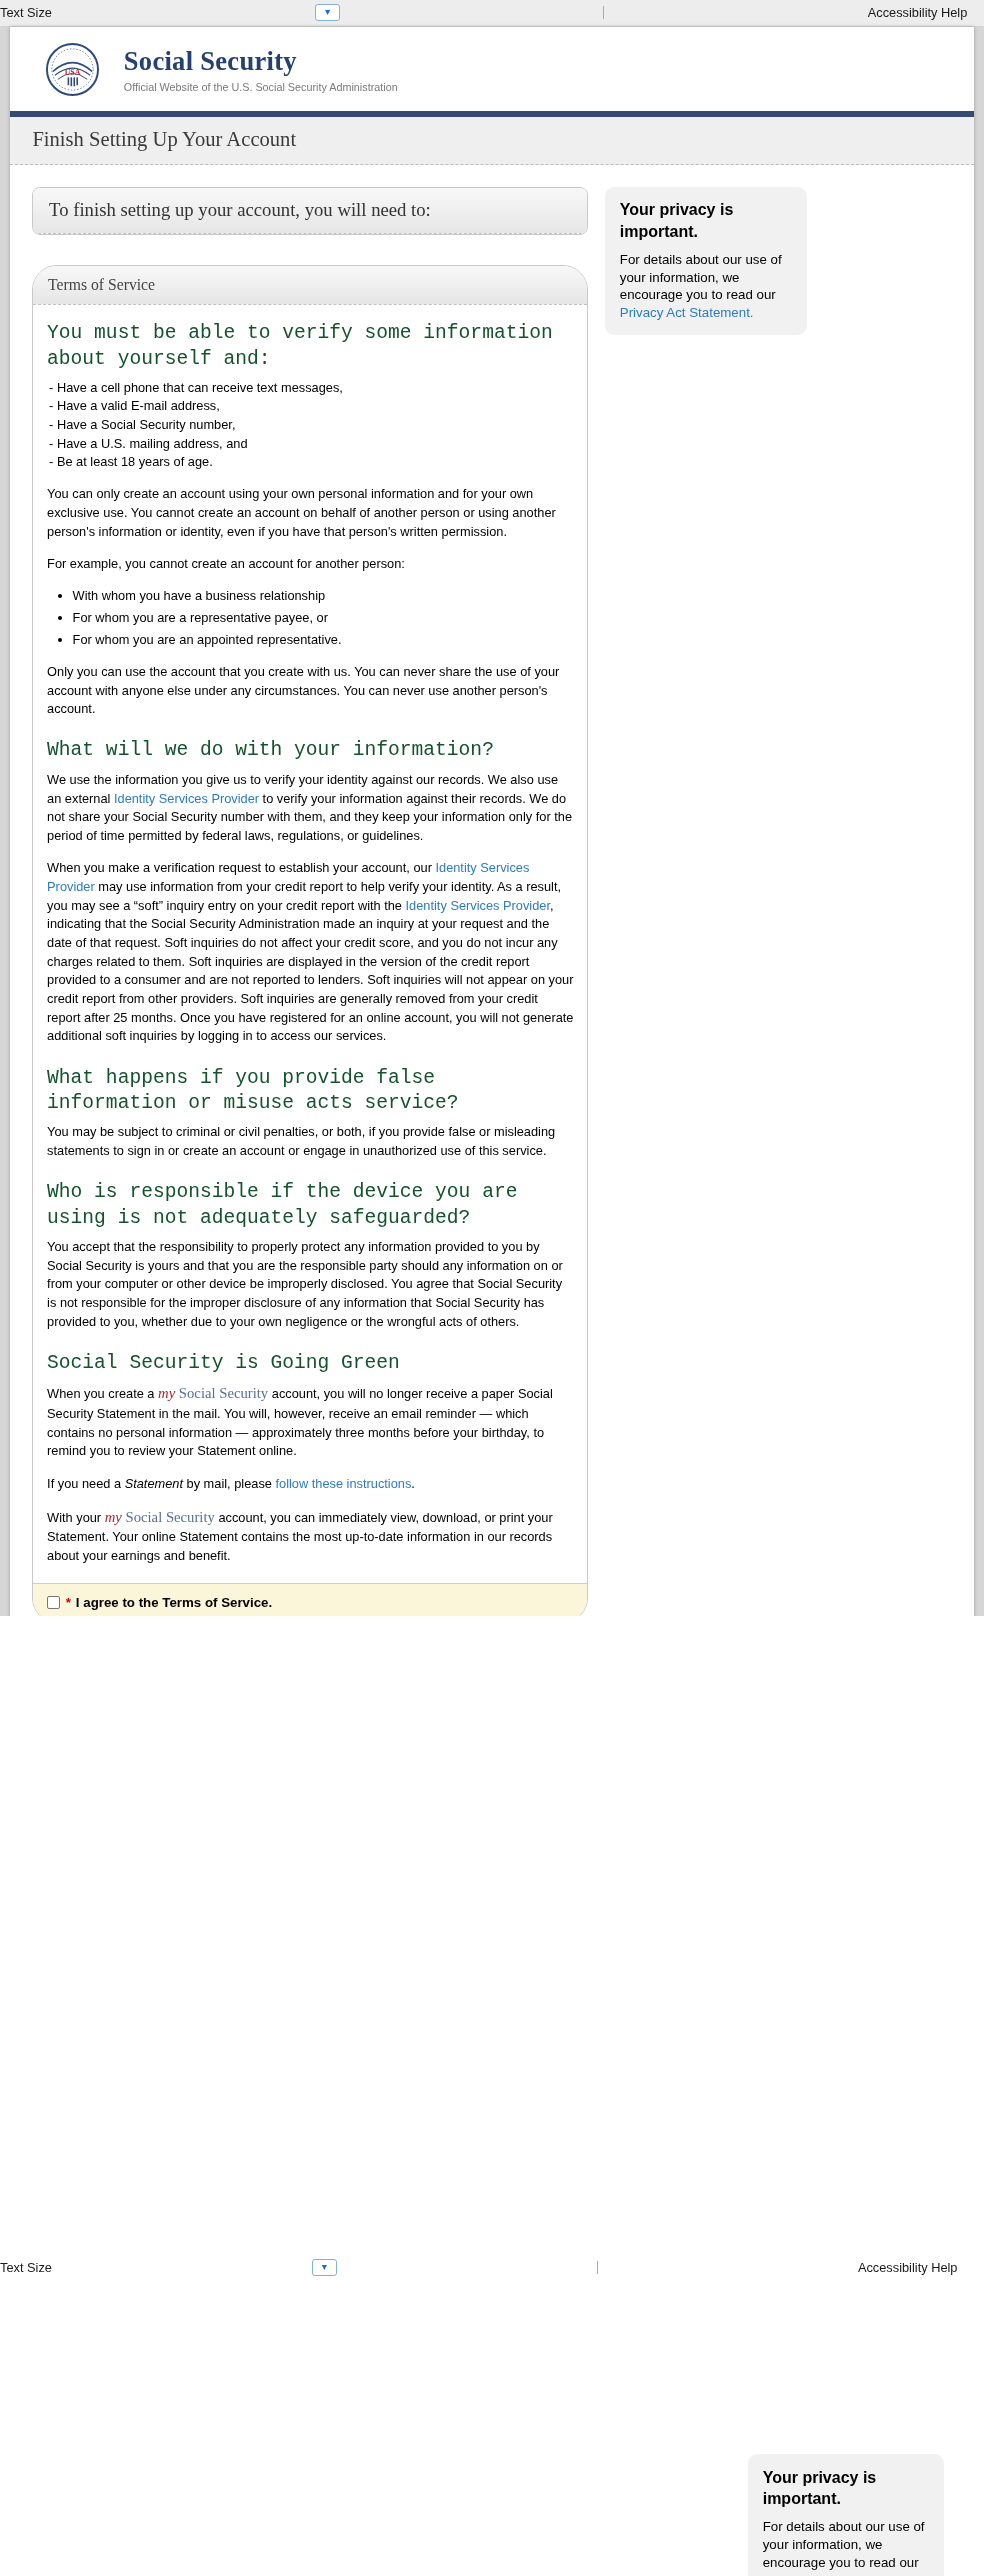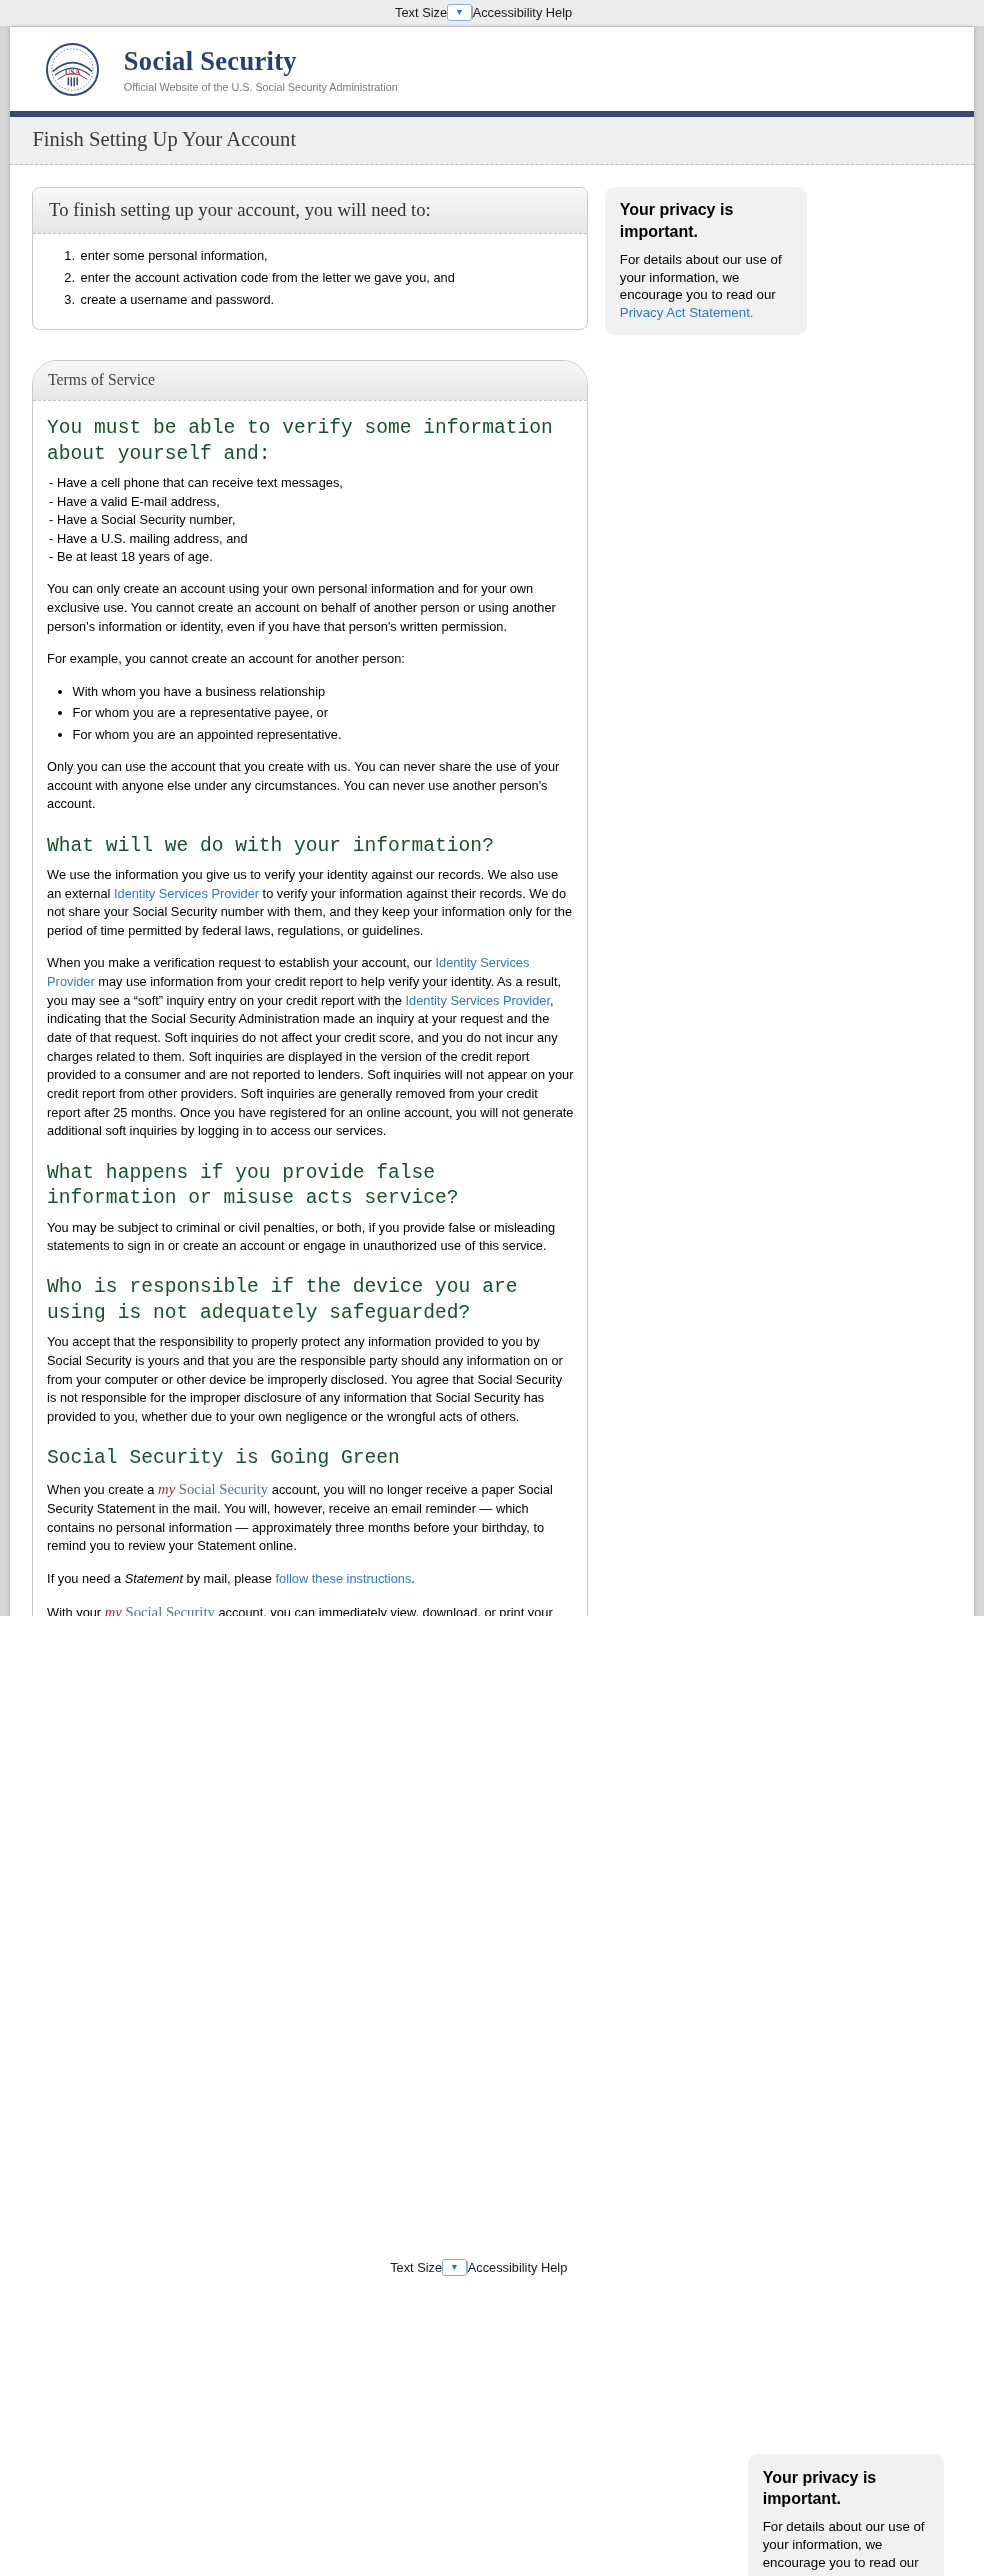--- a/index.html
+++ b/index.html
@@ -5,21 +5,21 @@
   * { margin:0; padding:0; box-sizing:border-box; }
   html,body { background:#ffffff; }
   body {
     width:984px; height:2576px; position:relative;
     font-family:"Liberation Sans", sans-serif; color:#000;
     -webkit-font-smoothing:antialiased;
   }
   
   .capture-top { height:1616px; background:#d6d6d6; overflow:hidden; }
   .textsize-row {
-    display:flex; align-items:center; justify-content:center;
+    display:flex; align-items:center; justify-content:space-between;
     gap:0; font-size:12.8px; color:#1a1a1a;
   }
   .textsize-row.bar { height:26.5px; background:#ededed; border-bottom:1px solid #d2d2d2; padding-right:16.7px; }
   .ts-dropdown {
     width:24.6px; height:16.7px; background:#fff; border:1px solid #7fb2e1; border-radius:2.9px;
     display:inline-flex; align-items:center; justify-content:center; cursor:pointer;
   }
   .ts-dropdown .chev { font-size:8.8px; color:#1f6fd0; line-height:1; }
   .ts-sep { width:1px; height:12.8px; background:#aaa; display:inline-block; }
   .page {
@@ -136,27 +136,20 @@
 
     <div class="title-band">
       <h1 class="page-title">Finish Setting Up Your Account</h1>
     </div>
 
     <div class="content">
       <div class="main-col">
 
         <div class="rbox">
           <div class="rbox-head setup-head">To finish setting up your account, you will need to:</div>
-          <div class="setup-body">
-            <ol>
-              <li>enter some personal information,</li>
-              <li>enter the account activation code from the letter we gave you, and</li>
-              <li>create a username and password.</li>
-            </ol>
-          </div>
         </div>
 
         <div class="rbox terms-panel">
           <div class="rbox-head terms-head">Terms of Service</div>
 
           <div class="terms-body">
             <h2 class="first">You must be able to verify some information about yourself and:</h2>
             <div class="dash-list">
               <div>Have a cell phone that can receive text messages,</div>
               <div>Have a valid E-mail address,</div>

